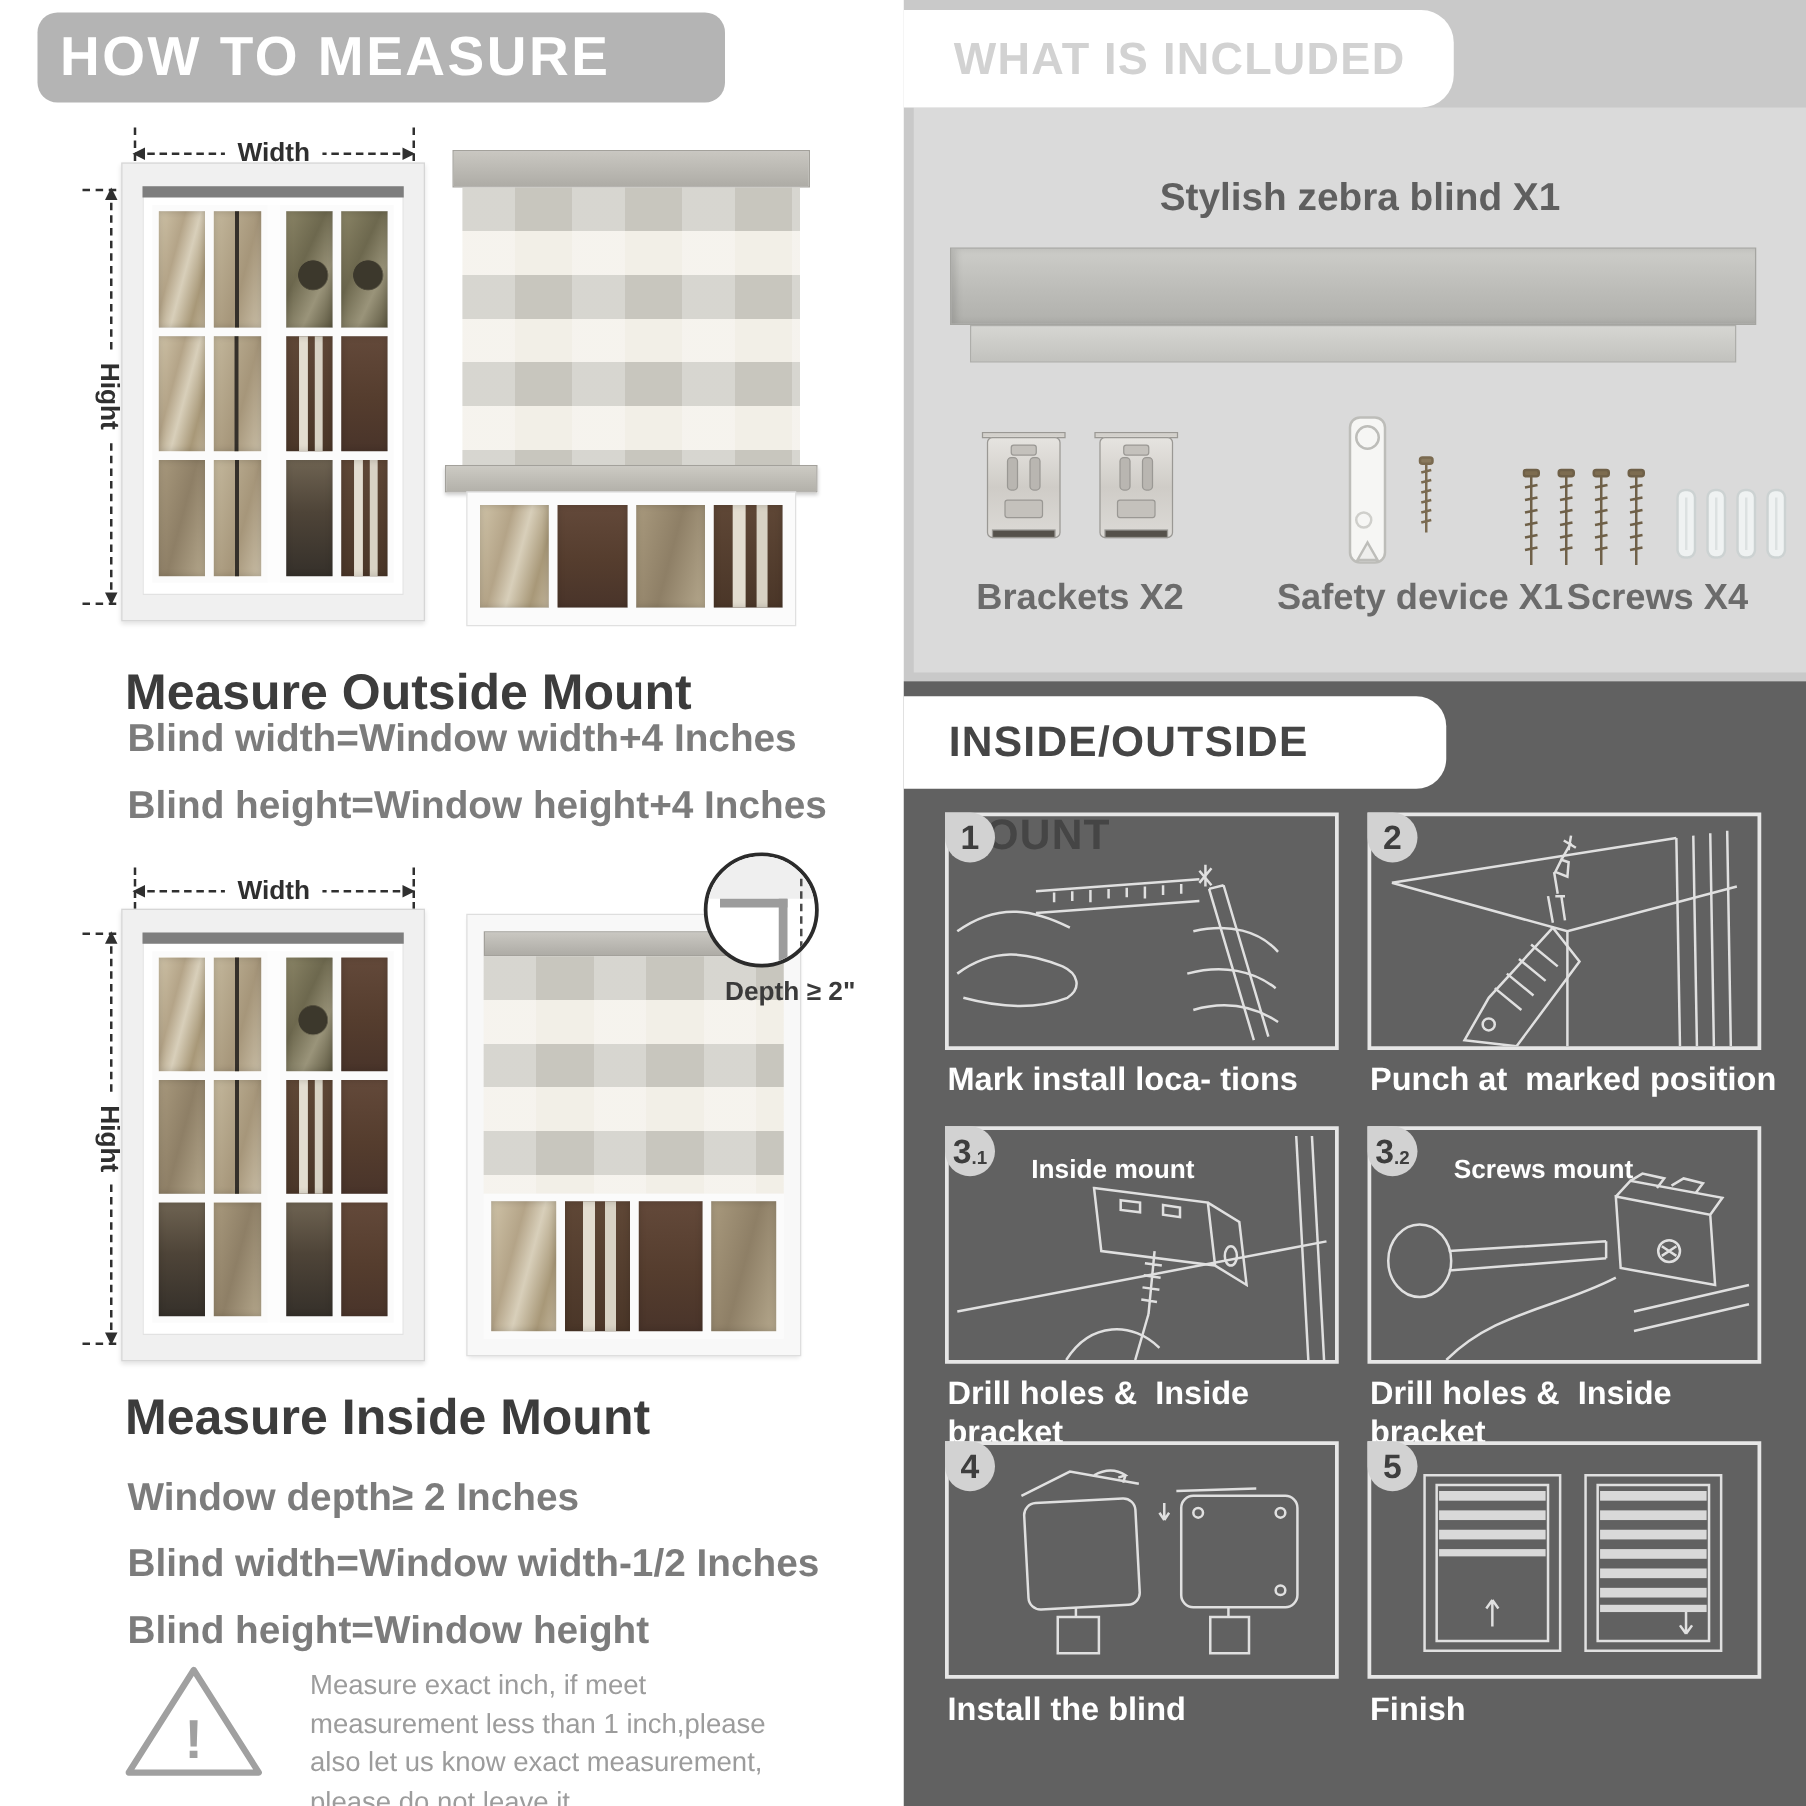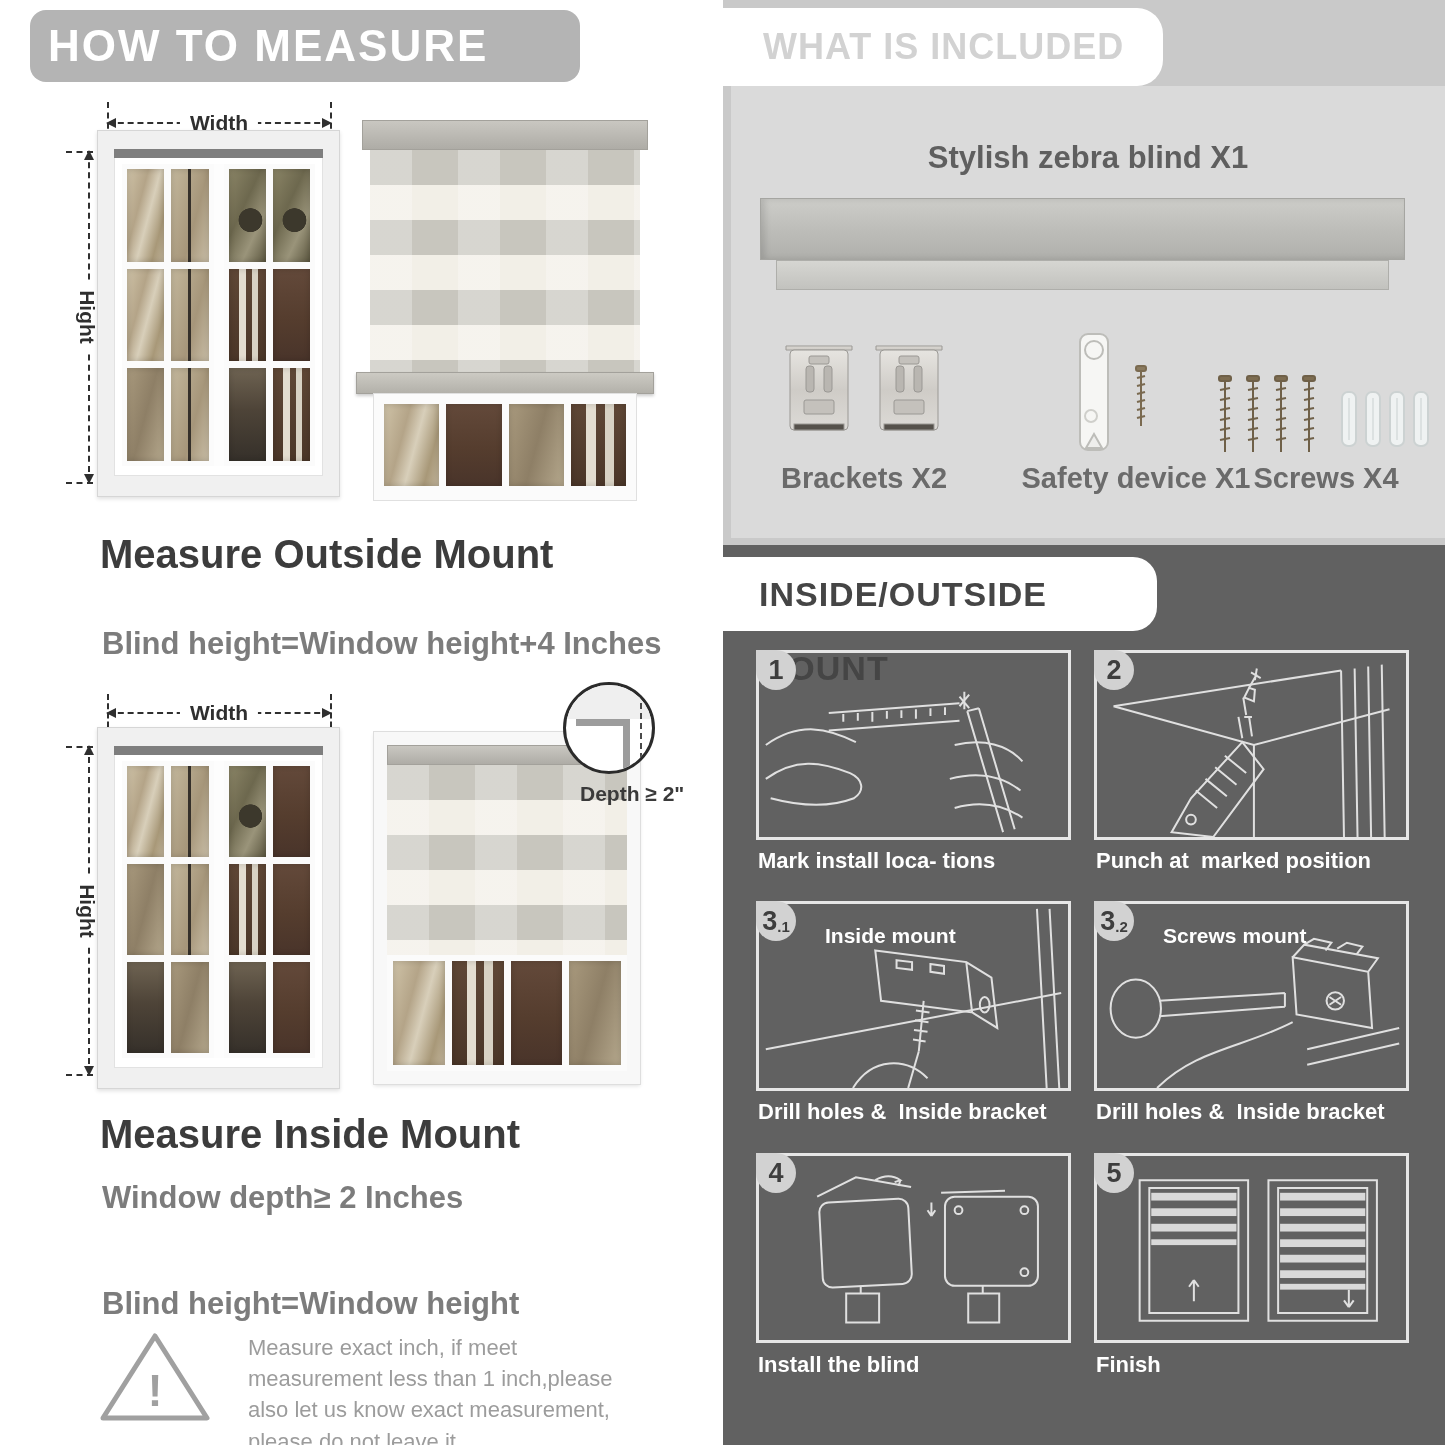--- a/index.html
+++ b/index.html
@@ -81,21 +81,21 @@
 
   .dark-section { left:723px; top:545px; width:722px; height:900px; background:#616161; }
   .mount-banner { left:723px; top:557px; width:434px; height:74px; background:#ffffff; border-radius:0 24px 24px 0;
                   color:#454545; font-weight:700; font-size:34px; line-height:74px; padding-left:36px; letter-spacing:1px; }
   .panel { position:absolute; width:315px; height:190px; border:3px solid #e6e6e6; }
   .badge { position:absolute; left:-3px; top:-3px; height:40px; min-width:40px; padding:0 6px; background:#d2d2d2;
            border-radius:0 20px 20px 20px; color:#3e3e3e; font-weight:700; font-size:27px;
            display:flex; align-items:center; justify-content:center; }
   .badge .sub { font-size:15px; margin-top:10px; }
   .panel-title { position:absolute; left:66px; top:20px; color:#ffffff; font-weight:700; font-size:21px; }
-  .caption { position:absolute; width:330px; color:#ffffff; font-weight:700; font-size:22px; white-space:pre-wrap; }
+  .caption { position:absolute; width:330px; color:#ffffff; font-weight:700; font-size:26px; white-space:pre-wrap; }
   .lineart { position:absolute; inset:0; width:100%; height:100%; }
   .lineart * { vector-effect:non-scaling-stroke; }
 </style>
 </head>
 <body>
 
 <div id="canvas">
 
   <div class="abs left-header">HOW TO MEASURE</div>
 
@@ -140,20 +140,21 @@
     <div class="abs bottom-rail" style="left:-6px; top:252px; width:298px; height:22px;"></div>
     <div class="abs mini-window" style="left:12px; top:274px; width:262px; height:106px;">
       <div class="pane g-stone"></div>
         <div class="pane g-brick"></div>
       <div class="pane g-stone-drk"></div>
         <div class="pane g-brickwin"></div>
     </div>
   </div>
 
   <div class="abs measure-heading" style="left:100px; top:532px;">Measure Outside Mount</div>
+  <div class="abs measure-line" style="left:102px; top:573px;">Blind width=Window width+4 Inches</div>
   <div class="abs measure-line" style="left:102px; top:626px;">Blind height=Window height+4 Inches</div>
 
   <div class="abs vtick" style="left:107px; top:694px; height:52px;"></div>
   <div class="abs vtick" style="left:330px; top:694px; height:52px;"></div>
   <div class="abs harrow" style="left:108px; top:712px; width:222px;">
     <span class="dim-label">Width</span>
   </div>
 
   <div class="abs htick" style="left:66px; top:746px; width:48px;"></div>
   <div class="abs htick" style="left:66px; top:1074px; width:48px;"></div>
@@ -200,20 +201,21 @@
   <div class="abs magnifier" style="left:563px; top:682px; width:92px; height:92px;">
     <div class="mag-frame"></div>
     <div class="mag-corner-h"></div>
     <div class="mag-corner-v"></div>
     <div class="mag-dash"></div>
   </div>
   <div class="abs" style="left:580px; top:782px; font-weight:700; font-size:21px; color:#3a3a3a;">Depth ≥ 2"</div>
 
   <div class="abs measure-heading" style="left:100px; top:1112px;">Measure Inside Mount</div>
   <div class="abs measure-line" style="left:102px; top:1180px;">Window depth≥ 2 Inches</div>
+  <div class="abs measure-line" style="left:102px; top:1233px;">Blind width=Window width-1/2 Inches</div>
   <div class="abs measure-line" style="left:102px; top:1286px;">Blind height=Window height</div>
 
   <svg class="abs" style="left:95px; top:1330px;" width="120" height="95" viewBox="0 0 120 95">
     <path d="M60 6 L112 88 L8 88 Z" fill="none" stroke="#a0a0a0" stroke-width="5" stroke-linejoin="round"></path>
     <text x="60" y="76" text-anchor="middle" font-family="Liberation Sans, sans-serif" font-weight="700" font-size="44" fill="#a0a0a0">!</text>
   </svg>
   <div class="abs warn-text" style="left:248px; top:1332px; width:392px;">Measure exact inch, if meet measurement less than 1 inch,please also let us know exact measurement, please do not leave it</div>
 
   <div class="abs right-top"></div>
   <div class="abs right-card"></div>

